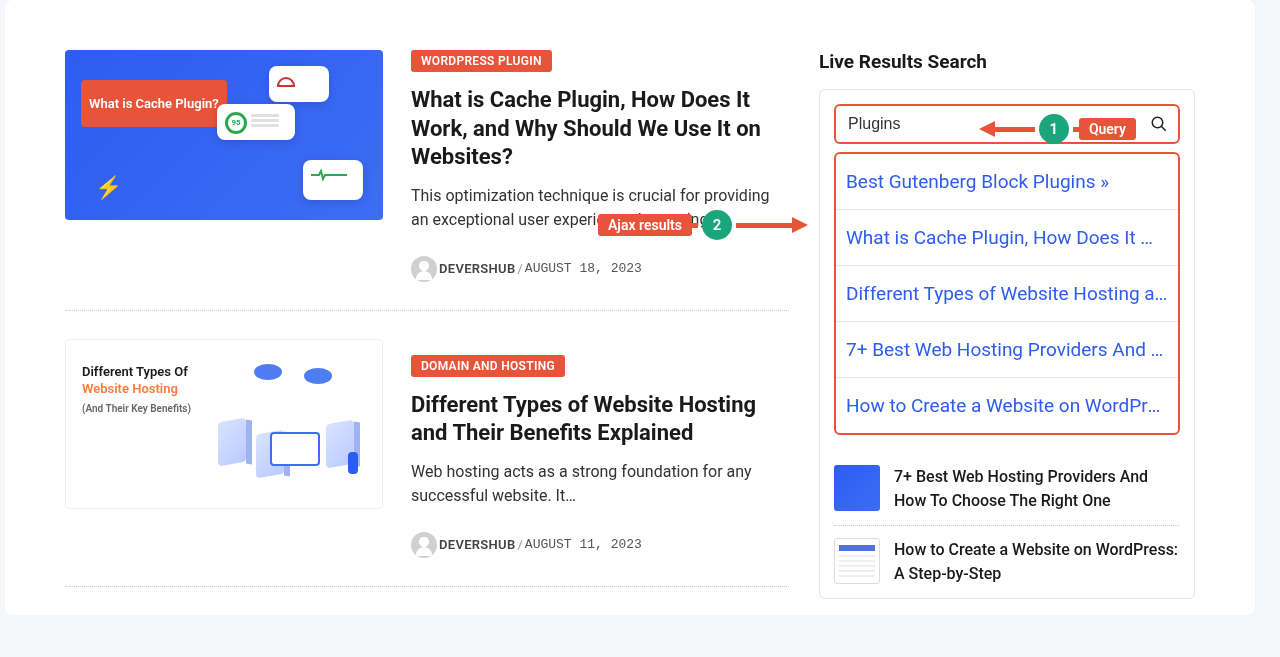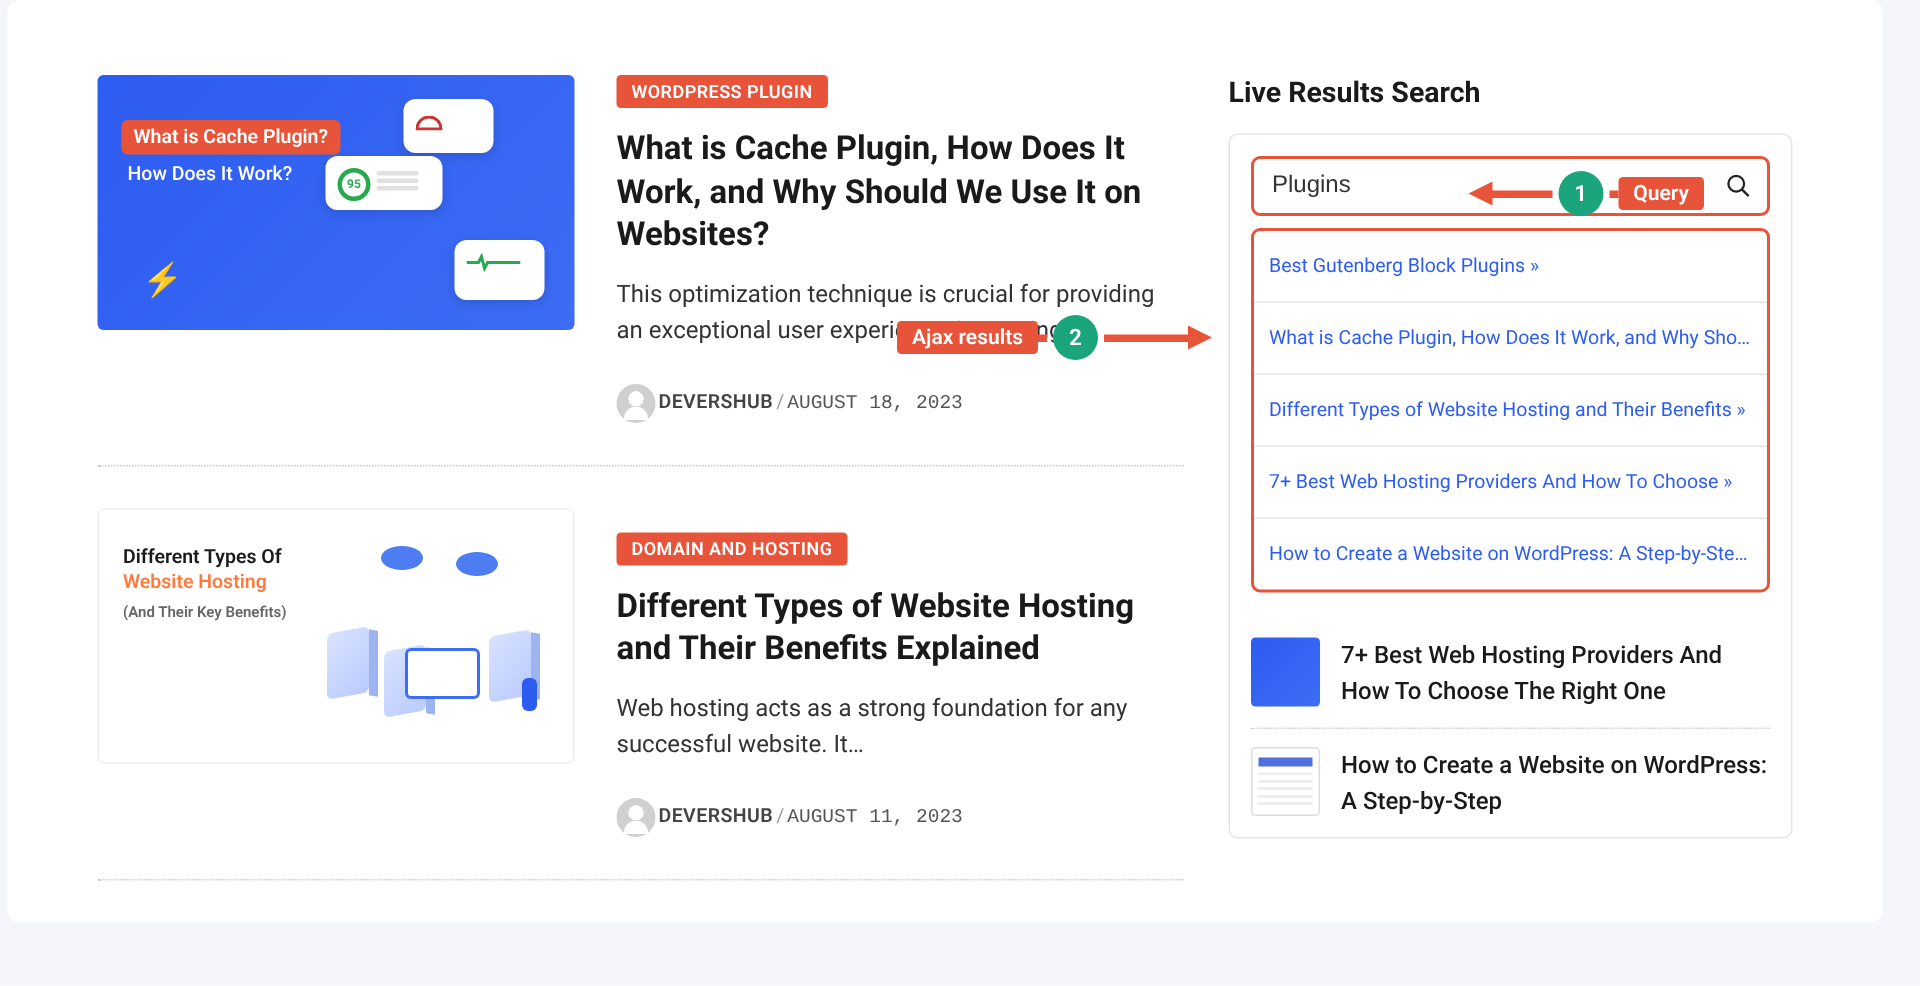--- a/index.html
+++ b/index.html
@@ -40,21 +40,21 @@
 }
 .thumb1 {
   background: linear-gradient(135deg, #2d5cf0 0%, #3d6df5 100%);
   padding: 30px 16px 0 16px;
 }
 .thumb1-title {
   background: #e8543a;
   color: #fff;
   font-size: 13px;
   font-weight: 600;
-  padding: 4px 8px;
+  padding: 16px 8px;
   border-radius: 4px;
   display: inline-block;
   margin-bottom: 6px;
 }
 .thumb1-sub {
   color: #fff;
   font-size: 13px;
   font-weight: 500;
   margin-left: 4px;
 }
@@ -242,21 +242,21 @@
 
 .results {
   border: 2px solid #e8543a;
   border-radius: 6px;
   overflow: hidden;
 }
 .result {
   padding: 16px 10px;
   border-bottom: 1px solid #e5e5e5;
   color: #2d5cf0;
-  font-size: 13px;
+  font-size: 19px;
   white-space: nowrap;
   overflow: hidden;
   text-overflow: ellipsis;
   cursor: pointer;
 }
 .result:last-child { border-bottom: none; }
 
 .recent {
   margin-top: 18px;
 }
@@ -285,21 +285,20 @@
 </style>
 </head>
 <body>
 
 <div class="page">
   <main class="main">
 
     <article class="post">
       <div class="thumb thumb1">
         <div class="thumb1-title">What is Cache Plugin?</div>
-        <div class="thumb1-sub">How Does It Work?</div>
         <div class="thumb1-card c1"><span class="gauge"></span></div>
         <div class="thumb1-card c2"><span class="score">95</span><span class="bars" style="display:inline-block;width:28px;vertical-align:middle"><span></span><span></span><span></span></span></div>
         <div class="thumb1-card c3"><svg class="squiggle" viewBox="0 0 36 12">
               <path d="M0 6 L8 6 L10 2 L12 10 L14 6 L36 6" stroke="#2aa84f" stroke-width="2" fill="none"></path>
             </svg></div>
         <div class="thumb1-bolt">⚡</div>
       </div>
       <div class="post-body">
         <span class="cat">WORDPRESS PLUGIN</span>
         <h2 class="title">What is Cache Plugin, How Does It Work, and Why Should We Use It on Websites?</h2>

